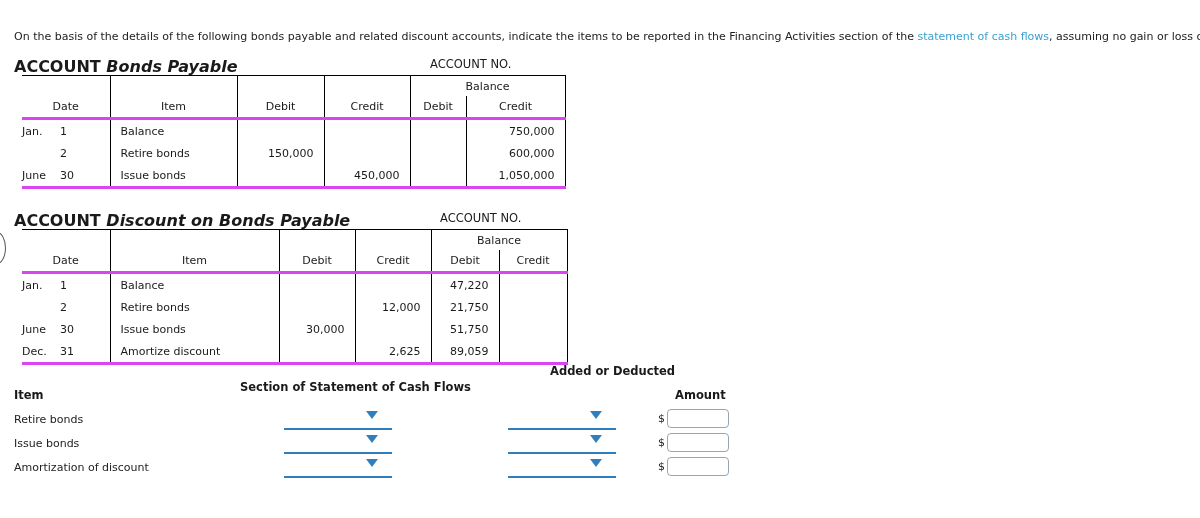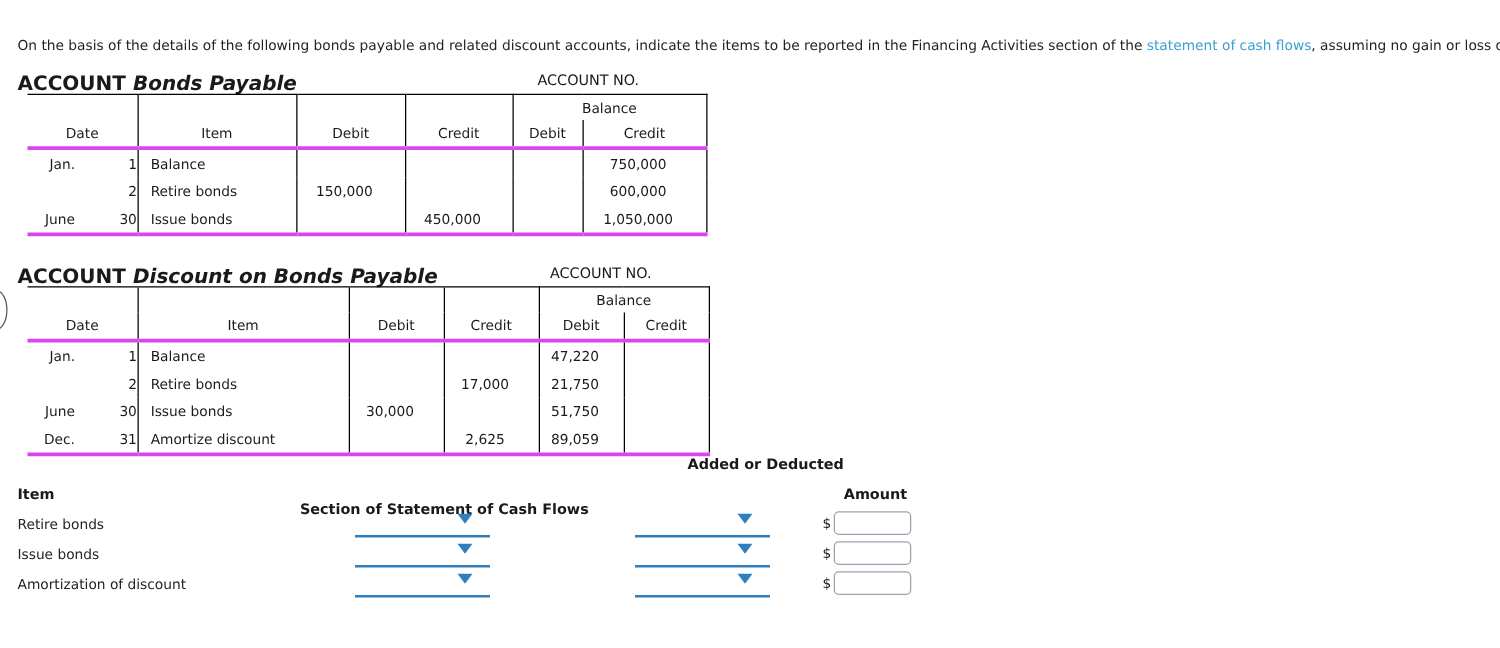--- a/index.html
+++ b/index.html
@@ -79,22 +79,22 @@
     height: 20px;
   }
   .b-top { border-top: 1px solid #000; }
   .b-bottom { border-bottom: 3px solid #d946ef; }
   .b-left { border-left: 1px solid #000; }
   .b-right { border-right: 1px solid #000; }
 
   .cell {
     height: 22px;
   }
-  .c-center { text-align: right; }
-  .c-right { text-align: center; padding-right: 10px !important; }
+  .c-center { text-align: left; }
+  .c-right { text-align: right; padding-right: 10px !important; }
   .c-left { text-align: left; padding-left: 10px !important; }
 
   
   .ans-head {
     position: absolute;
     font-weight: bold;
     font-size: 11.5px;
     white-space: nowrap;
   }
   .ans-item {
@@ -264,21 +264,21 @@
         <td class="cell c-right b-left"></td>
         <td class="cell c-right b-left b-right"></td>
         <td class="cell c-right">47,220</td>
         <td class="cell c-right b-left b-right"></td>
       </tr>
       <tr>
         <td class="cell c-center"></td>
         <td class="cell c-center">2</td>
         <td class="cell c-left b-left">Retire bonds</td>
         <td class="cell c-right b-left"></td>
-        <td class="cell c-right b-left b-right">17,000</td>
+        <td class="cell c-right b-left b-right">12,000</td>
         <td class="cell c-right">21,750</td>
         <td class="cell c-right b-left b-right"></td>
       </tr>
       <tr>
         <td class="cell c-center">June</td>
         <td class="cell c-center">30</td>
         <td class="cell c-left b-left">Issue bonds</td>
         <td class="cell c-right b-left">30,000</td>
         <td class="cell c-right b-left b-right"></td>
         <td class="cell c-right">51,750</td>
@@ -290,21 +290,21 @@
         <td class="cell c-left b-left b-bottom">Amortize discount</td>
         <td class="cell c-right b-left b-bottom"></td>
         <td class="cell c-right b-left b-right b-bottom">2,625</td>
         <td class="cell c-right b-bottom">89,059</td>
         <td class="cell c-right b-left b-right b-bottom"></td>
       </tr>
     </tbody>
   </table>
 
   <div class="ans-head" style="left:14px; top:388px;">Item</div>
-  <div class="ans-head" style="left:240px; top:400px;">Section of Statement of Cash Flows</div>
+  <div class="ans-head" style="left:240px; top:380px;">Section of Statement of Cash Flows</div>
   <div class="ans-head" style="left:510px; top:364px;margin-left:40px;">Added or Deducted</div>
   <div class="ans-head" style="left:675px; top:388px;">Amount</div>
 
   <div class="ans-item" style="left:14px; top:413px;">Retire bonds</div>
   <div class="select-line" style="left:284px; top:408px;">
     <span class="caret"></span>
   </div>
   <div class="select-line" style="left:508px; top:408px;">
     <span class="caret"></span>
   </div>

